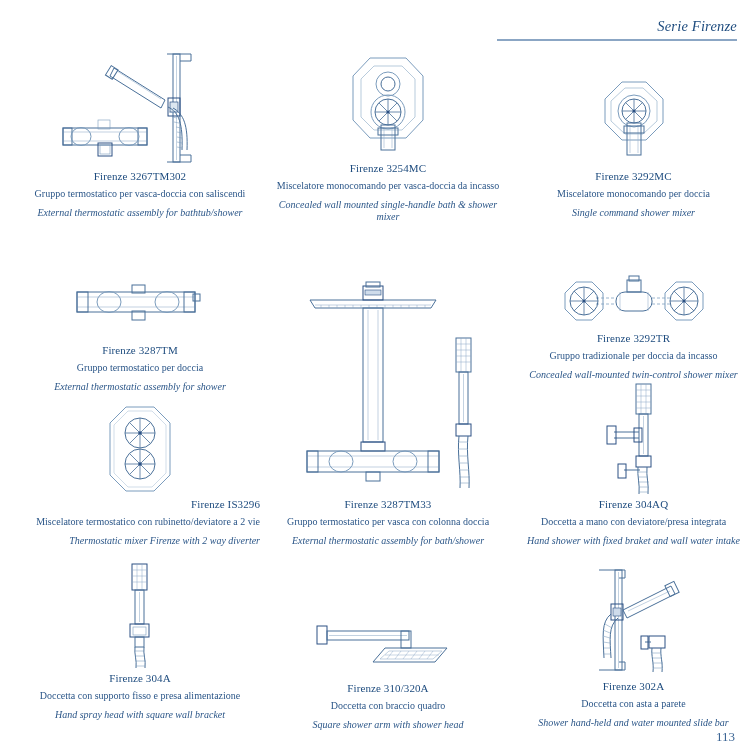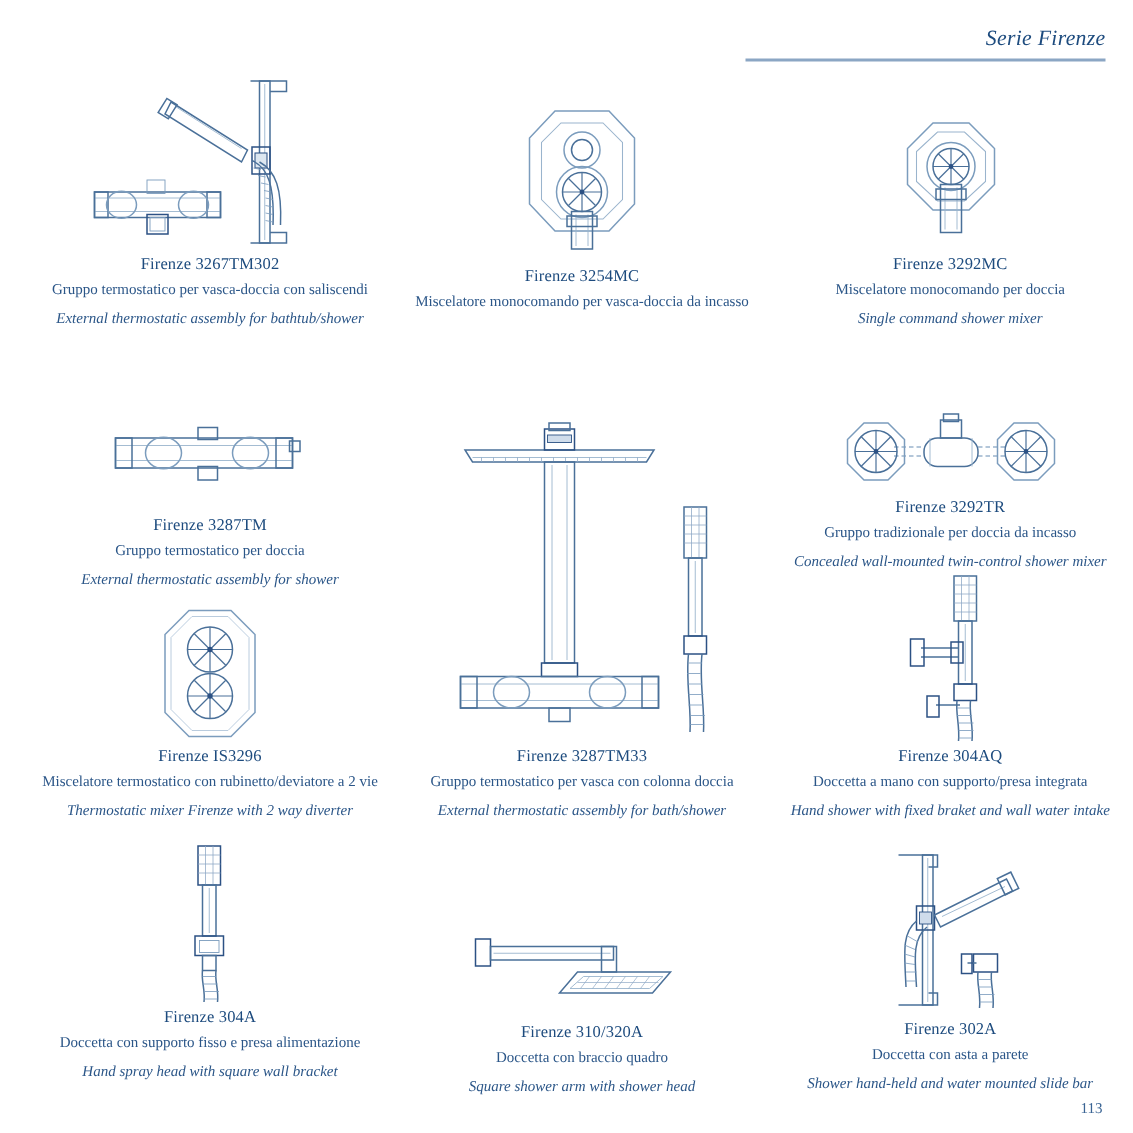--- a/index.html
+++ b/index.html
@@ -77,21 +77,21 @@
     font-style: italic;
     color: #2b5688;
     line-height: 1.2;
   }
 
   
   .folio {
     position: absolute;
     right: 20px;
     bottom: 10px;
-    font-size: 10px;
+    font-size: 13px;
     color: #3a6494;
   }
 </style>
 </head>
 <body>
 
 <div class="page">
 
   <div class="header">
     <div class="header-title">Serie Firenze</div>
@@ -145,21 +145,21 @@
           <rect x="43" y="70" width="12" height="9" stroke="#7b9cbd" stroke-width=".6"></rect>
         </svg>
       </div>
       <div class="caption">
         <div class="code">Firenze 3267TM302</div>
         <div class="desc-it">Gruppo termostatico per vasca-doccia con saliscendi</div>
         <div class="desc-en">External thermostatic assembly for bathtub/shower</div>
       </div>
     </div>
 
-    <div class="cell" style="left:268px; top:56px; width:240px;text-align:center;">
+    <div class="cell" style="left:268px; top:40px; width:240px;text-align:center;">
       <div class="art" style="height:120px;">
         <svg width="110" height="118" viewBox="0 0 110 118" fill="none" stroke="#7b9cbd" stroke-width="1">
 
           <path d="M37 16 H73 L90 34 V78 L73 96 H37 L20 78 V34 Z" stroke="#7b9cbd"></path>
 
           <path d="M41 24 H69 L82 37 V75 L69 88 H41 L28 75 V37 Z" stroke="#9ab4cd" stroke-width=".7"></path>
 
           <circle cx="55" cy="42" r="12" stroke="#7b9cbd"></circle>
           <circle cx="55" cy="42" r="7" stroke="#4a7099"></circle>
 
@@ -175,20 +175,21 @@
 
           <rect x="48" y="83" width="14" height="25" stroke="#4a7099"></rect>
           <line x1="51" y1="85" x2="51" y2="106" stroke="#9ab4cd" stroke-width=".6"></line>
           <line x1="59" y1="85" x2="59" y2="106" stroke="#9ab4cd" stroke-width=".6"></line>
           <rect x="45" y="86" width="20" height="7" stroke="#4a7099"></rect>
         </svg>
       </div>
       <div class="caption">
         <div class="code">Firenze 3254MC</div>
         <div class="desc-it">Miscelatore monocomando per vasca-doccia da incasso</div>
+        <div class="desc-en">Concealed wall mounted single-handle bath &amp; shower mixer</div>
       </div>
     </div>
 
     <div class="cell" style="left:516px; top:48px; width:235px;">
       <div class="art" style="height:120px;">
         <svg width="110" height="118" viewBox="0 0 110 118" fill="none" stroke="#7b9cbd" stroke-width="1">
 
           <path d="M43 32 H67 L84 49 V73 L67 90 H43 L26 73 V49 Z" stroke="#7b9cbd"></path>
           <path d="M46 38 H64 L78 51 V71 L64 84 H46 L32 71 V51 Z" stroke="#9ab4cd" stroke-width=".7"></path>
 
@@ -273,21 +274,21 @@
           <line x1="94" y1="22" x2="94" y2="41" stroke="#9ab4cd" stroke-width=".6"></line>
         </svg>
       </div>
       <div class="caption" style="">
         <div class="code">Firenze 3292TR</div>
         <div class="desc-it">Gruppo tradizionale per doccia da incasso</div>
         <div class="desc-en">Concealed wall-mounted twin-control shower mixer</div>
       </div>
     </div>
 
-    <div class="cell" style="left:20px; top:400px; width:240px;">
+    <div class="cell" style="left:20px; top:400px; width:240px;text-align:right;">
       <div class="art" style="height:96px;">
         <svg width="100" height="94" viewBox="0 0 100 94" fill="none" stroke="#7b9cbd" stroke-width="1">
 
           <path d="M36 5 H64 L80 21 V73 L64 89 H36 L20 73 V21 Z" stroke="#7b9cbd"></path>
           <path d="M38 9 H62 L76 23 V71 L62 85 H38 L24 71 V23 Z" stroke="#b2c6da" stroke-width=".6"></path>
 
           <circle cx="50" cy="31" r="15" stroke="#4a7099"></circle>
           <g stroke="#4a7099" stroke-width=".8">
             <line x1="35" y1="31" x2="65" y2="31"></line>
               <line x1="50" y1="16" x2="50" y2="46"></line>
@@ -420,21 +421,21 @@
             <line x1="64" y1="92" x2="73" y2="92"></line>
               <line x1="64" y1="97" x2="74" y2="97"></line>
             <line x1="65" y1="102" x2="75" y2="102"></line>
               <line x1="65" y1="107" x2="75" y2="107"></line>
             <line x1="65" y1="112" x2="74" y2="112"></line>
           </g>
         </svg>
       </div>
       <div class="caption">
         <div class="code">Firenze 304AQ</div>
-        <div class="desc-it">Doccetta a mano con supporto/presa integrata</div>
+        <div class="desc-it">Doccetta a mano con deviatore/presa integrata</div>
         <div class="desc-en">Hand shower with fixed braket and wall water intake</div>
       </div>
     </div>
 
     <div class="cell" style="left:20px; top:560px; width:240px;">
       <div class="art" style="height:110px;">
         <svg width="60" height="108" viewBox="0 0 60 108" fill="none" stroke="#5a7fa6" stroke-width="1">
 
           <rect x="22" y="2" width="15" height="26" stroke="#2c5184"></rect>
           <g stroke="#8ba6c4" stroke-width=".5">

